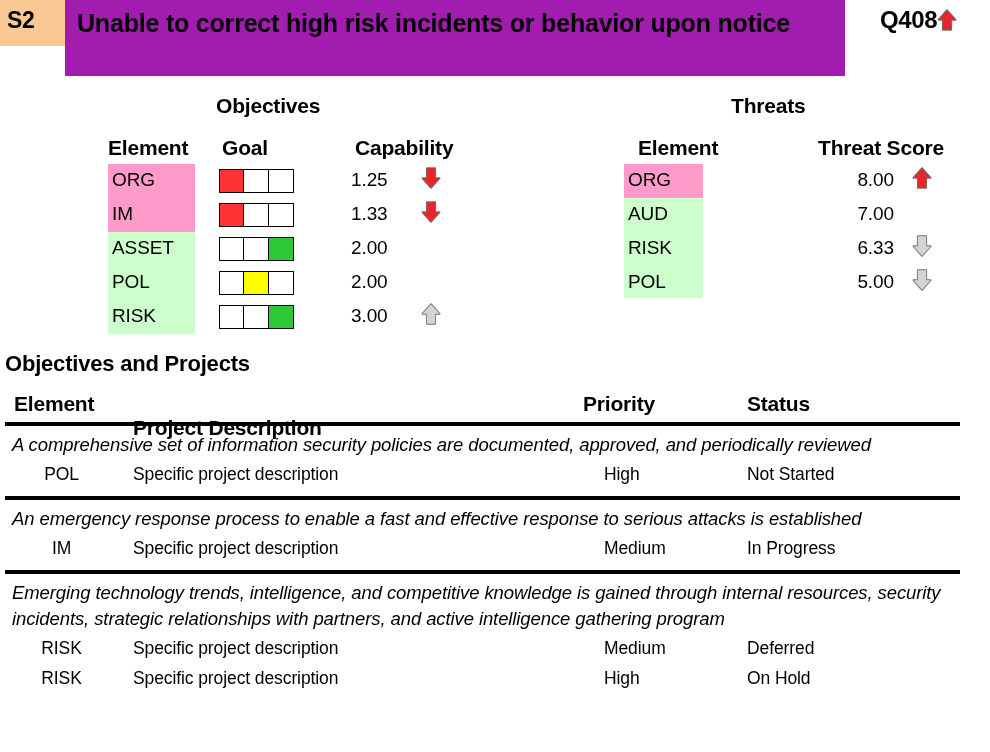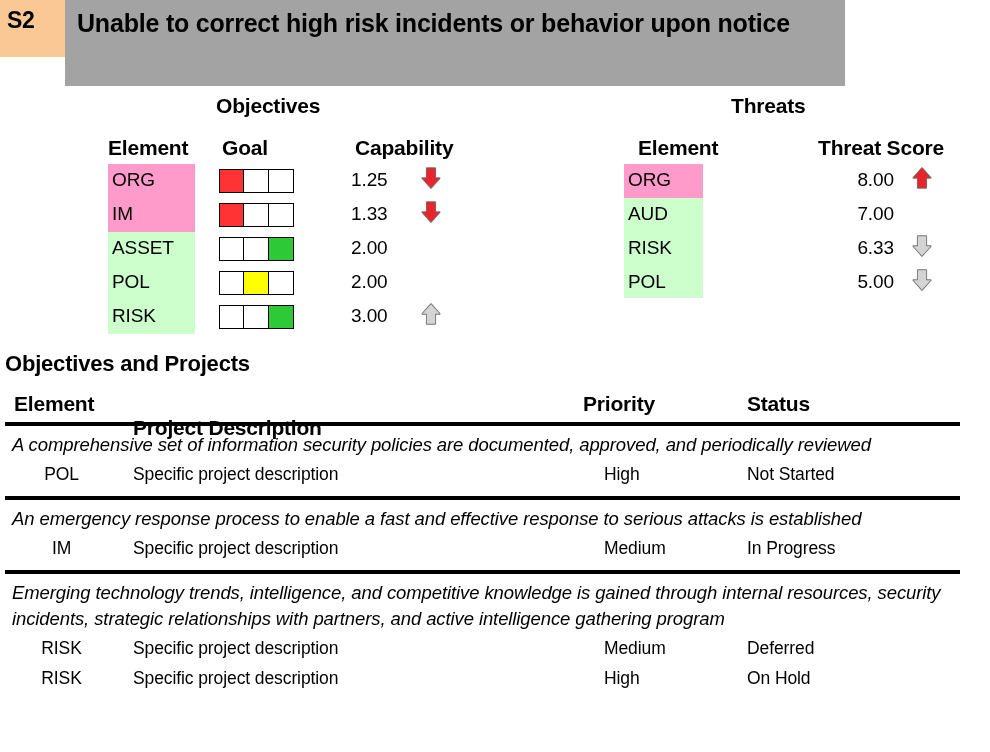--- a/index.html
+++ b/index.html
@@ -22,40 +22,40 @@
     left: 0;
     top: 0;
     width: 990px;
     height: 86px;
   }
   #header-code-cell {
     position: absolute;
     left: 0;
     top: 0;
     width: 65px;
-    height: 57px;
+    height: 46px;
     background: #fac895;
     box-sizing: border-box;
   }
   #header-code-text {
     position: absolute;
     left: 7px;
     top: 6px;
     font-size: 23px;
     font-weight: bold;
     line-height: 28px;
     letter-spacing: -0.3px;
   }
   #header-title-cell {
     position: absolute;
     left: 65px;
     top: 0;
     width: 780px;
-    height: 86px;
-    background: #a3a3a3;
+    height: 76px;
+    background: #a21caf;
     box-sizing: border-box;
   }
   #header-title-text {
     position: absolute;
     left: 12px;
     top: 4px;
     width: 736px;
     font-size: 25px;
     font-weight: bold;
     line-height: 39px;
@@ -276,20 +276,29 @@
 </style>
 </head>
 <body>
 
 <div id="header">
   <div id="header-code-cell">
     <div id="header-code-text">S2</div>
   </div>
   <div id="header-title-cell">
     <div id="header-title-text">Unable to correct high risk incidents or behavior upon notice</div>
+  </div>
+  <div id="header-quarter-wrap">
+    <span id="header-quarter-text">Q408</span>
+    <span class="arrow">
+        <svg width="20" height="22" viewBox="0 0 100 110">
+          <polygon points="50,6 93,54 71,54 71,104 29,104 29,54 7,54" fill="#e8252a" stroke="#737373" stroke-width="9" stroke-linejoin="round"></polygon>
+          <polygon points="50,6 93,54 71,54 71,104 29,104 29,54 7,54" fill="#e8252a" stroke="none"></polygon>
+        </svg>
+      </span>
   </div>
 </div>
 
 <div class="panel-title" id="objectives-title">Objectives</div>
 <div class="col-head" id="objectives-head-element">Element</div>
 <div class="col-head" id="objectives-head-goal">Goal</div>
 <div class="col-head" id="objectives-head-capability">Capability</div>
 <div id="obj-element-bg-pink"></div>
 <div id="obj-element-bg-green"></div>
 <div id="objectives-rows">

